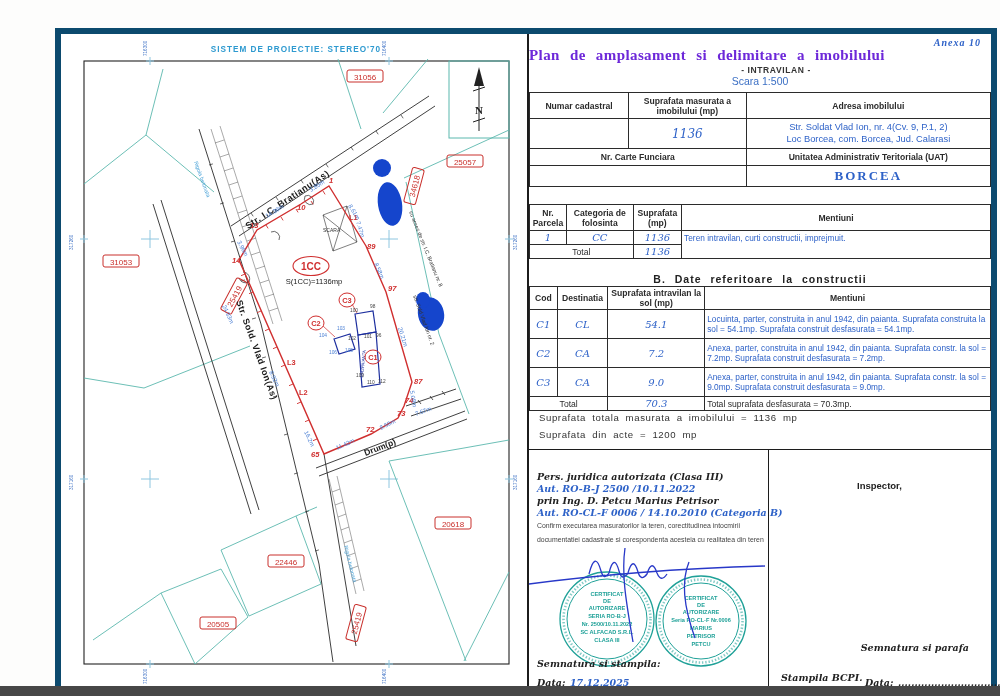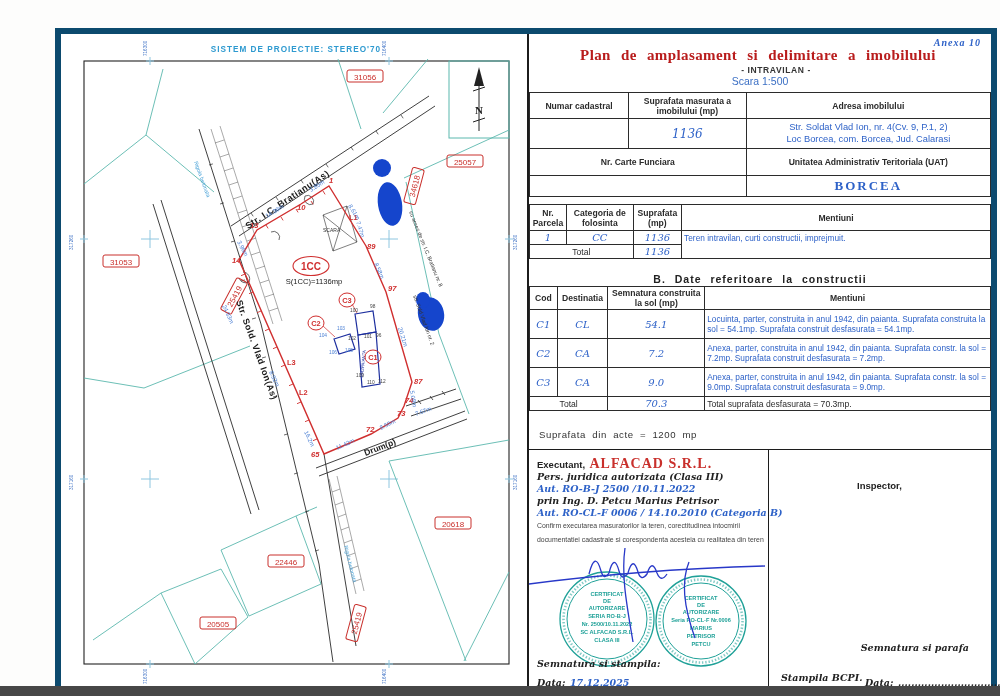--- a/index.html
+++ b/index.html
@@ -4,21 +4,21 @@
 <style>
   html,body{margin:0;padding:0;background:#ffffff;width:1000px;height:696px;overflow:hidden;
     font-family:"Liberation Sans",sans-serif;}
   .scan{position:absolute;left:0;top:0;width:1000px;height:696px;background:#fdfdfc;}
   .scanbar{position:absolute;left:0;top:686px;width:1000px;height:10px;background:#474747;}
   .page{position:absolute;left:55px;top:28px;width:930px;height:654px;border:6px solid #0c4a6e;background:#fff;}
   
   .rp{position:absolute;left:466px;top:0;width:462px;height:654px;border-left:2px solid #1c1c1c;}
   .abs{position:absolute;}
   .anexa{top:3px;right:10px;font:italic bold 10px "Liberation Serif",serif;color:#2e62c8;letter-spacing:1px;}
-  .title{top:13px;left:0;right:4px;text-align:center;font:bold 15px "Liberation Serif",serif;color:#b91c1c;word-spacing:6px;letter-spacing:.4px;}
+  .title{top:13px;left:0;right:4px;font:bold 15px "Liberation Serif",serif;color:#6d28d9;word-spacing:6px;letter-spacing:.4px;}
   .subtitle{top:31px;left:0;right:8px;text-align:center;font:bold 8.5px "Liberation Sans",sans-serif;color:#333;letter-spacing:.6px;margin-left:40px;}
   .scale{top:41px;left:0;right:0;text-align:center;font:10.5px "Liberation Sans",sans-serif;color:#3b6fc4;}
   table{border-collapse:collapse;table-layout:fixed;width:462px;}
   td,th{border:1px solid #2b2b2b;font:8.6px "Liberation Sans",sans-serif;color:#2b2b2b;text-align:center;vertical-align:middle;padding:1px 2px;overflow:hidden;margin-left:36px;}
   th{font-weight:bold;}
   .itv{font:italic 12px "DejaVu Serif",serif;color:#2e62c8;}
   .itv2{font:italic 10px "DejaVu Serif",serif;color:#2e62c8;}
   .addr{font:9.3px "Liberation Sans",sans-serif;color:#2e62c8;line-height:11.5px;text-align:center;}
   .borcea{font:bold 13px "Liberation Serif",serif;color:#2e62c8;letter-spacing:2px;}
   .sect{left:0;right:0;text-align:center;font:bold 10.5px "Liberation Sans",sans-serif;color:#222;letter-spacing:1px;word-spacing:5px;}
@@ -294,21 +294,21 @@
       </tr>
     </tbody>
         </table>
 
     <table class="abs" style="top:114px;left:0;">
       <colgroup>
             <col style="width:47%">
             <col style="width:53%">
           </colgroup>
       <tbody>
-            <tr style="height:27px;">
+            <tr style="height:17px;">
         <th>Nr. Carte Funciara</th>
         <th>Unitatea Administrativ Teritoriala (UAT)</th>
       </tr>
       <tr style="height:21px;">
         <td></td>
         <td class="borcea">BORCEA</td>
       </tr>
     </tbody>
         </table>
 
@@ -346,21 +346,21 @@
       <colgroup>
             <col style="width:6%">
             <col style="width:11%">
             <col style="width:21%">
             <col style="width:62%">
           </colgroup>
       <tbody>
             <tr style="height:21px;">
         <th>Cod</th>
         <th>Destinatia</th>
-        <th>Semnatura construita la sol (mp)</th>
+        <th>Suprafata intravilan la sol (mp)</th>
         <th>Mentiuni</th>
       </tr>
       <tr style="height:29px;">
         <td class="itv2">C1</td>
         <td class="itv2">CL</td>
         <td class="itv2">54.1</td>
         <td class="ment">Locuinta, parter, construita in anul 1942, din paianta. Suprafata construita la sol = 54.1mp. Suprafata construit desfasurata = 54.1mp.</td>
       </tr>
       <tr style="height:29px;">
         <td class="itv2">C2</td>
@@ -375,29 +375,26 @@
         <td class="ment">Anexa, parter, construita in anul 1942, din paianta. Suprafata constr. la sol = 9.0mp. Suprafata construit desfasurata = 9.0mp.</td>
       </tr>
       <tr style="height:14px;">
         <td colspan="2">Total</td>
         <td class="itv2">70.3</td>
         <td class="mentb">Total suprafata desfasurata = 70.3mp.</td>
       </tr>
     </tbody>
         </table>
 
+    <div class="abs totline" style="top:378px;">Suprafata totala masurata a imobilului = 1136 mp</div>
     <div class="abs totline" style="top:395px;">Suprafata din acte = 1200 mp</div>
 
     <div class="abs execbox">
       <div class="vdiv"></div>
 
-      <div class="exline" style="top:4px;">
-        <span class="exec-label">Executant,</span>
-        <span class="alfacad">ALFACAD S.R.L.</span>
-      </div>
       <div class="exline bital" style="top:21px;">Pers. juridica autorizata (Clasa III)</div>
       <div class="exline blital" style="top:33px;font-style:italic;">Aut. RO-B-J 2500 /10.11.2022</div>
       <div class="exline bital" style="top:45px;">prin Ing. D. Petcu Marius Petrisor</div>
       <div class="exline blital" style="top:57px;">Aut. RO-CL-F 0006 / 14.10.2010 (Categoria B)</div>
       <div class="exline tiny" style="top:72px;">Confirm executarea masuratorilor la teren, corectitudinea intocmirii</div>
       <div class="exline tiny" style="top:86px;">documentatiei cadastrale si corespondenta acesteia cu realitatea din teren</div>
 
       <svg class="abs" style="left:0;top:96px;" width="239" height="142">
         <g stroke="#1fa198" fill="none">
           <circle cx="78" cy="73" r="47" stroke-width="1.3"></circle>

